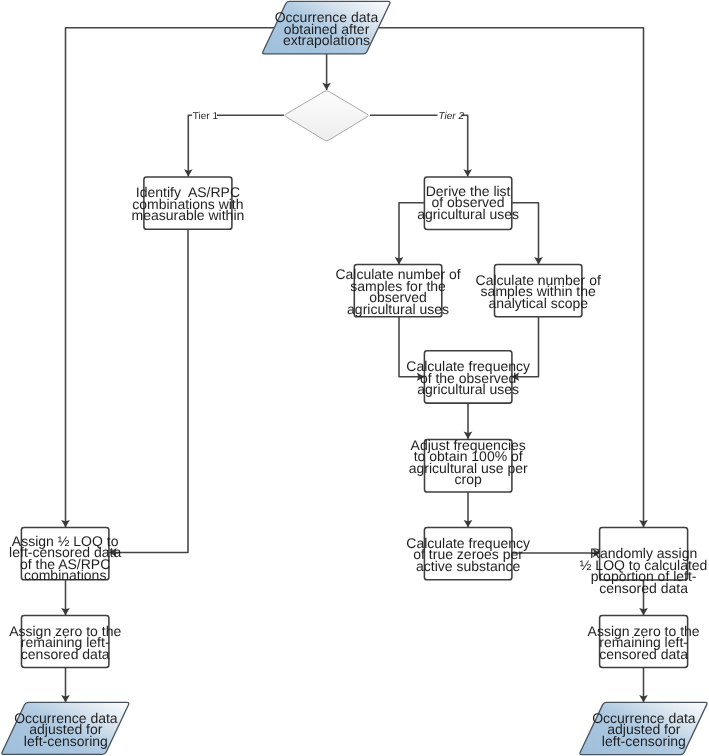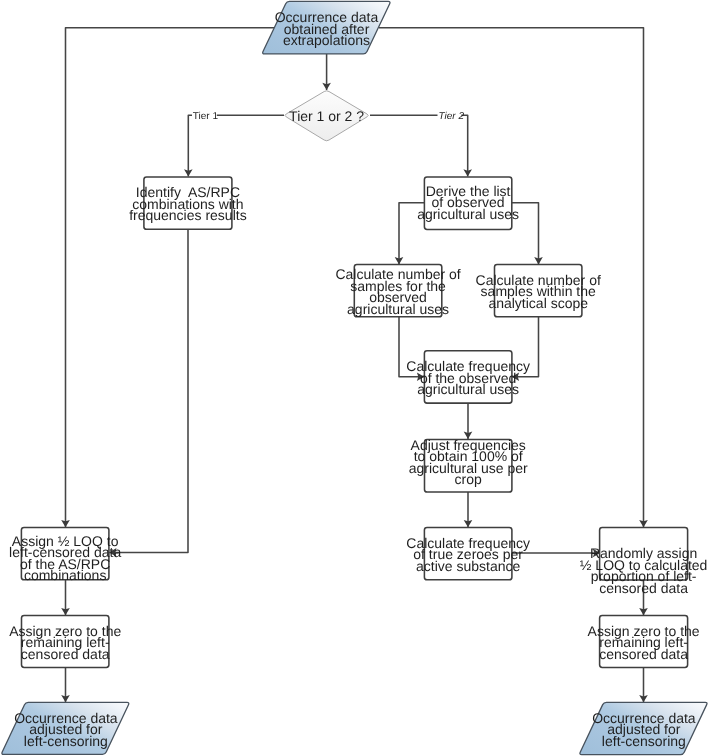--- a/index.html
+++ b/index.html
@@ -96,21 +96,21 @@
     <path d="M289.40,1.40 L388.20,1.40 Q390.80,1.40 389.69,3.75 L367.01,51.55 Q365.90,53.90 363.30,53.90 L264.50,53.90 Q261.90,53.90 263.01,51.55 L285.69,3.75 Q286.80,1.40 289.40,1.40 Z" fill="url(#termgradTop)" stroke="#47525d" stroke-width="1.3" stroke-linejoin="round"></path>
     <path d="M28.20,702.40 L127.00,702.40 Q129.60,702.40 128.49,704.75 L106.21,752.05 Q105.10,754.40 102.50,754.40 L3.70,754.40 Q1.10,754.40 2.21,752.05 L24.49,704.75 Q25.60,702.40 28.20,702.40 Z" fill="url(#termgradBL)" stroke="#47525d" stroke-width="1.3" stroke-linejoin="round"></path>
     <path d="M606.40,702.30 L705.20,702.30 Q707.80,702.30 706.69,704.65 L684.21,752.25 Q683.10,754.60 680.50,754.60 L581.70,754.60 Q579.10,754.60 580.21,752.25 L602.69,704.65 Q603.80,702.30 606.40,702.30 Z" fill="url(#termgradBR)" stroke="#47525d" stroke-width="1.3" stroke-linejoin="round"></path>
 
     <path d="M329.01,91.52 L366.99,113.98 Q369.40,115.40 367.01,116.86 L328.99,140.04 Q326.60,141.50 324.21,140.04 L286.19,116.86 Q283.80,115.40 286.21,113.98 L324.19,91.52 Q326.60,90.10 329.01,91.52 Z" fill="url(#decgrad)" stroke="#a8a8a8" stroke-width="1.0" stroke-linejoin="round"></path>
   </svg>
 
   <div class="node proc" style="left:143.4px;top:176.4px;width:89.0px;height:53.4px;">
     <span class="lbl">Identify  AS/RPC
 combinations with
-frequencies results</span>
+measurable within</span>
   </div>
 
   <div class="node proc" style="left:423.9px;top:176.4px;width:88.4px;height:50px;">
     <span class="lbl">Derive the list
 of observed
 agricultural uses</span>
   </div>
 
   <div class="node proc" style="left:353.8px;top:264.0px;width:88.5px;height:53.3px;">
     <span class="lbl">Calculate number of
@@ -179,20 +179,17 @@
     <span class="lbl">Occurrence data
 adjusted for
 left-censoring</span>
   </div>
   <div class="node" style="left:579.8px;top:703.5px;width:128.2px;height:50px;">
     <span class="lbl">Occurrence data
 adjusted for
 left-censoring</span>
   </div>
 
-  <div class="node" style="left:283.8px;top:89.3px;width:85.6px;height:51.4px;">
-    <span class="lbl">Tier 1 or 2 ?</span>
-  </div>
 
   <div class="edgelabel" style="left:192.8px;top:110.6px;"><span>Tier 1</span></div>
   <div class="edgelabel" style="left:438.5px;top:110.6px;font-style:italic;"><span>Tier 2</span></div>
 
 </div>
 
 </body></html>

